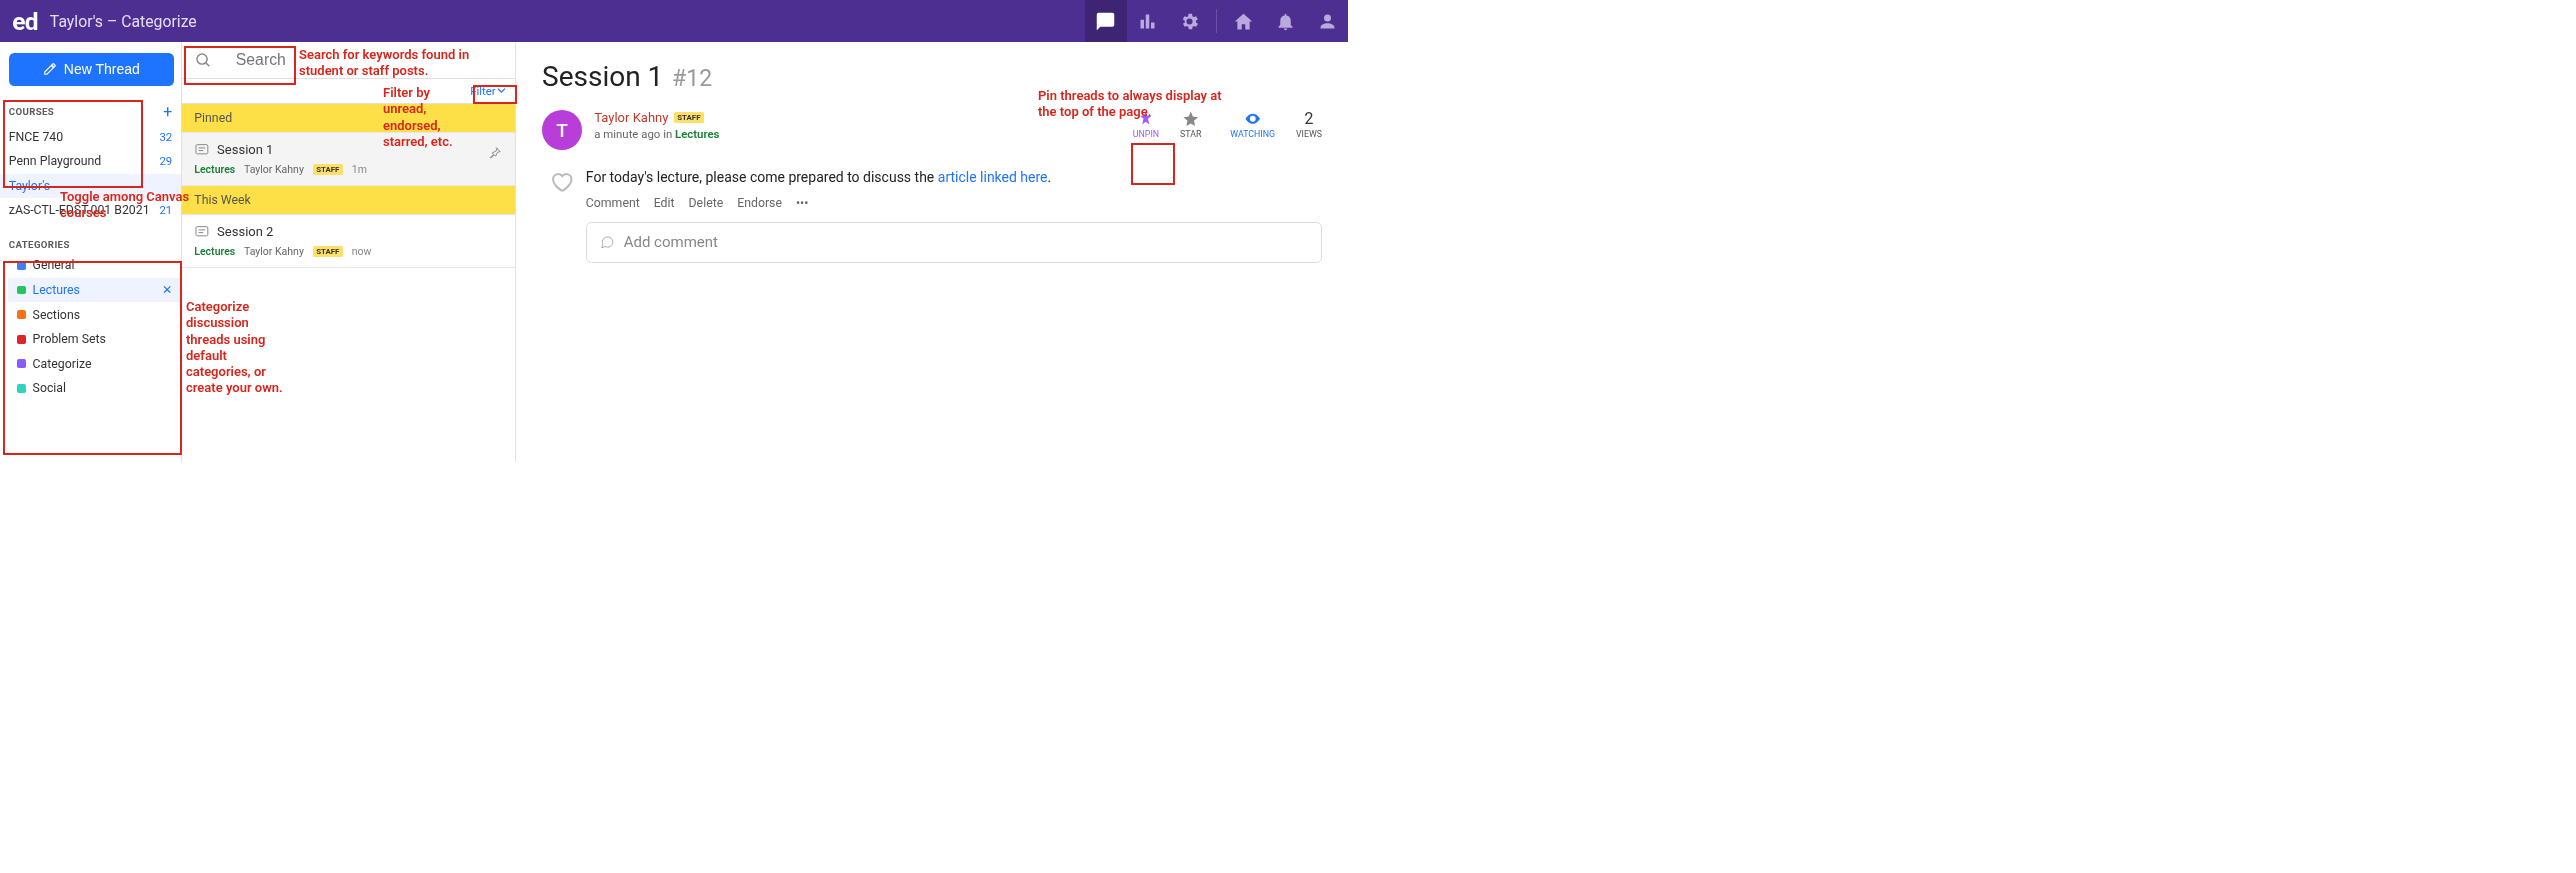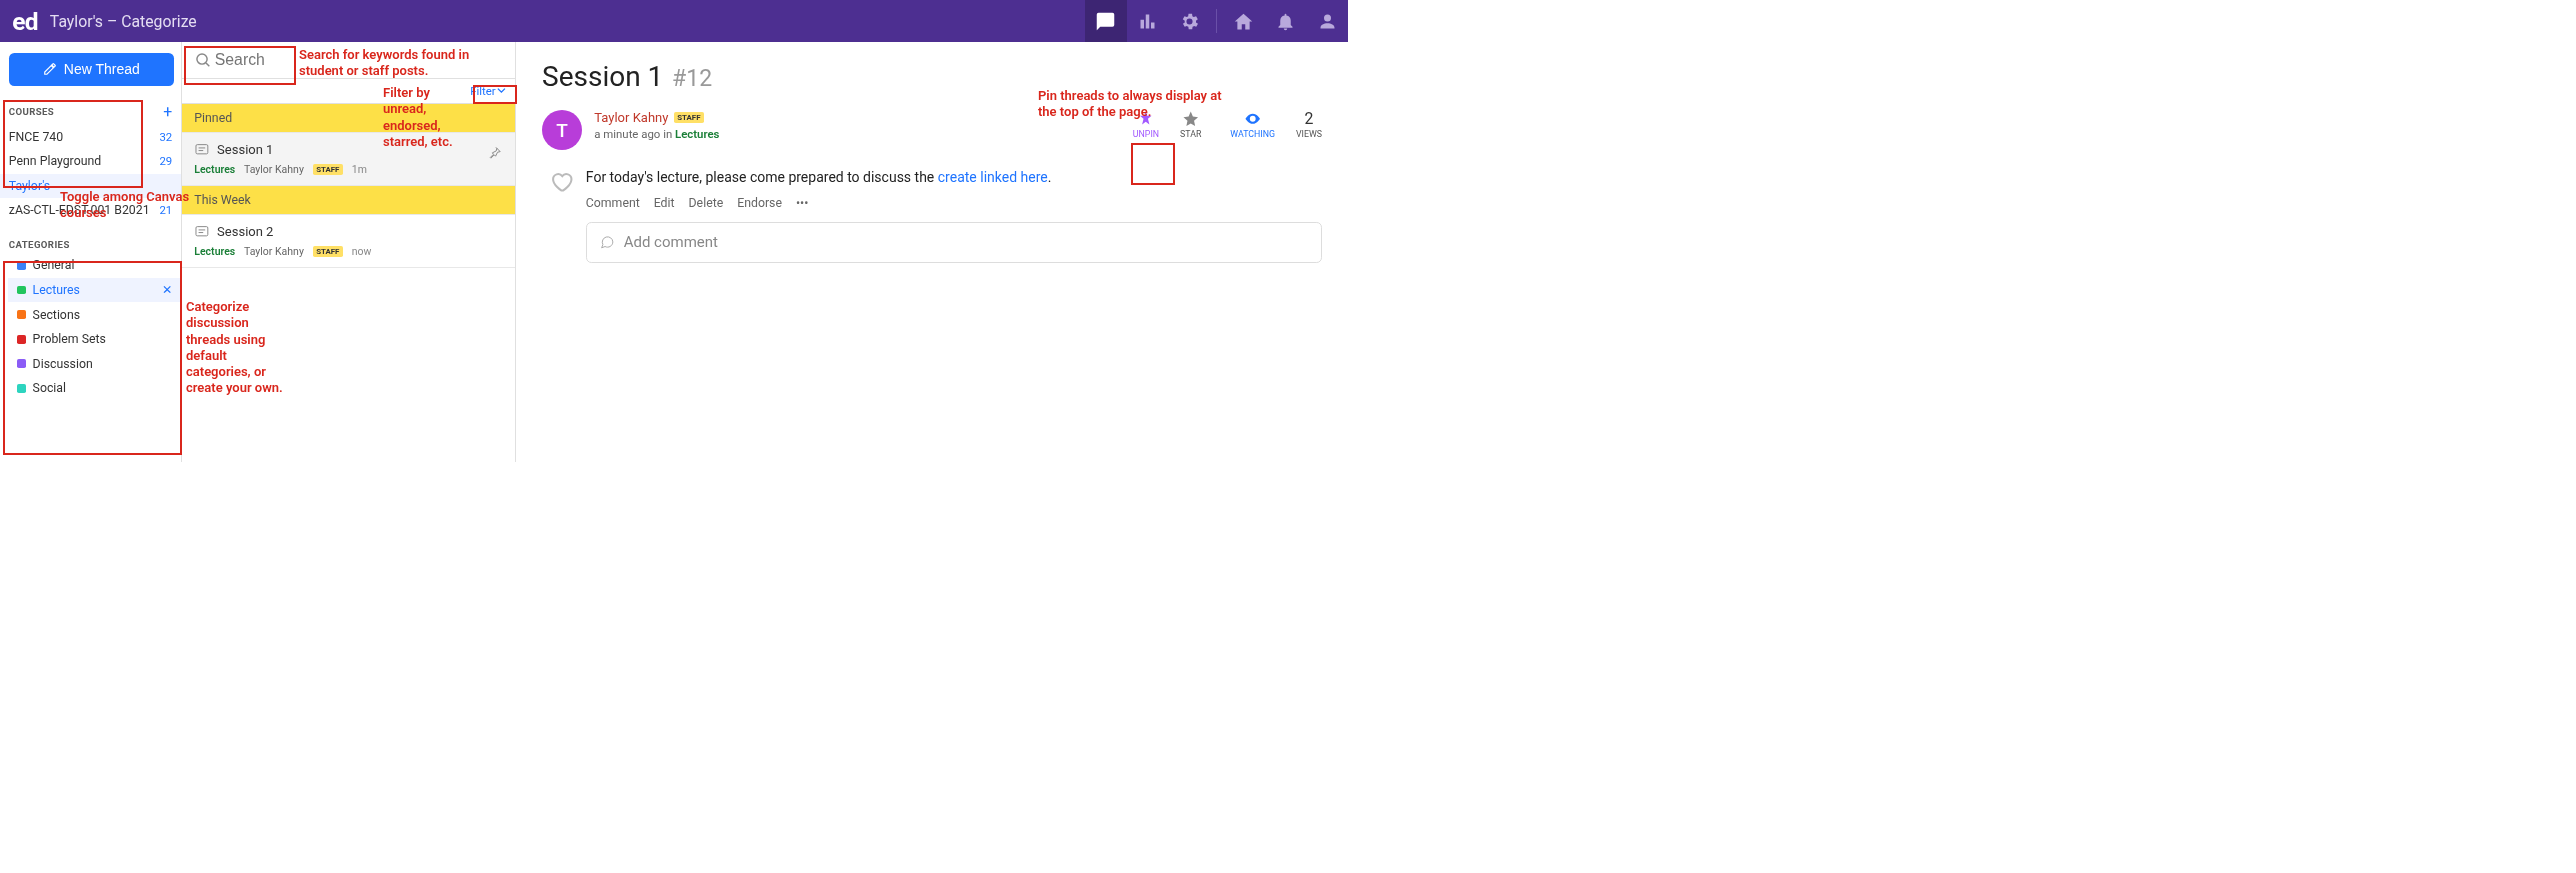--- a/index.html
+++ b/index.html
@@ -26,21 +26,21 @@
   .course-row.active { background: #eff3ff; }
   .course-row.active .name { color: #1f74ff; }
   .cat-row { display: flex; align-items: center; padding: 5.3px 8.8px; font-size: 12.3px; cursor: pointer; gap: 7px; margin-left: 8px; }
   .cat-row .swatch { width: 8.8px; height: 8.8px; border-radius: 1.8px; flex-shrink: 0; }
   .cat-row.active { background: #eff3ff; color: #1f74ff; }
   .cat-row .spacer { flex: 1; }
   .cat-row .close-x { color: #1f74ff; font-size: 12.3px; display: none; }
   .cat-row.active .close-x { display: inline; }
 
   .threadcol { width: 334px; border-right: 0.9px solid #e0e0e0; display: flex; flex-direction: column; }
-  .search-row { display: flex; align-items: flex-end; border-bottom: 0.9px solid #e0e0e0; padding: 8.8px 12.3px; gap: 3px; }
+  .search-row { display: flex; align-items: flex-end; border-bottom: 0.9px solid #e0e0e0; padding: 8.8px 12.3px; gap: 24px; }
   .search-row svg { width: 17.5px; height: 17.5px; stroke: #888; fill: none; stroke-width: 2; }
   .search-input { border: none; outline: none; font-size: 15.8px; color: #888; flex: 1; }
   .filter-row { display: flex; justify-content: flex-end; align-items: center; padding: 5.3px 8.8px; border-bottom: 0.9px solid #e0e0e0; }
   .filter-btn { color: #1f74ff; font-size: 11.4px; display: flex; align-items: center; gap: 1.8px; cursor: pointer; }
   .section-hdr { background: #fde047; padding: 7px 12.3px; font-size: 12.3px; color: #555; border-bottom: 0.9px solid #e8e8e8; }
   .thread-item { padding: 8.8px 12.3px; border-bottom: 0.9px solid #e8e8e8; cursor: pointer; position: relative; }
   .thread-item.selected { background: #f4f4f4; }
   .ti-row1 { display: flex; align-items: center; gap: 7px; }
   .ti-row1 svg { width: 15.8px; height: 15.8px; stroke: #888; fill: none; stroke-width: 1.5; }
   .ti-title { font-size: 13px; color: #333; }
@@ -173,21 +173,21 @@
     <div class="cat-row">
         <span class="swatch" style="background:#f97316"></span>
         <span>Sections</span>
       </div>
     <div class="cat-row">
         <span class="swatch" style="background:#dc2626"></span>
         <span>Problem Sets</span>
       </div>
     <div class="cat-row">
         <span class="swatch" style="background:#8b5cf6"></span>
-        <span>Discussion</span>
+        <span>Categorize</span>
       </div>
     <div class="cat-row">
         <span class="swatch" style="background:#2dd4bf"></span>
         <span>Social</span>
       </div>
   </div>
 
   <div class="threadcol">
     <div class="search-row">
       <svg viewBox="0 0 24 24">
@@ -281,21 +281,21 @@
           <span>VIEWS</span>
         </div>
       </div>
     </div>
 
     <div class="body-row">
       <svg class="heart-icon" viewBox="0 0 24 24">
           <path d="M12 21s-8-5.3-8-11a5 5 0 019-3 5 5 0 019 3c0 5.7-8 11-8 11z"></path>
         </svg>
       <div style="flex:1">
-        <div class="body-text"><span>For today's lecture, please come prepared to discuss the </span><a>create linked here</a><span>.</span></div>
+        <div class="body-text"><span>For today's lecture, please come prepared to discuss the </span><a>article linked here</a><span>.</span></div>
         <div class="post-actions">
           <span>Comment</span>
           <span>Edit</span>
           <span>Delete</span>
           <span>Endorse</span>
           <span>•••</span>
         </div>
         <div class="comment-box">
           <svg viewBox="0 0 24 24">
               <path d="M21 12a8 8 0 01-11.8 7L4 21l1.9-5A8 8 0 1121 12z"></path>

